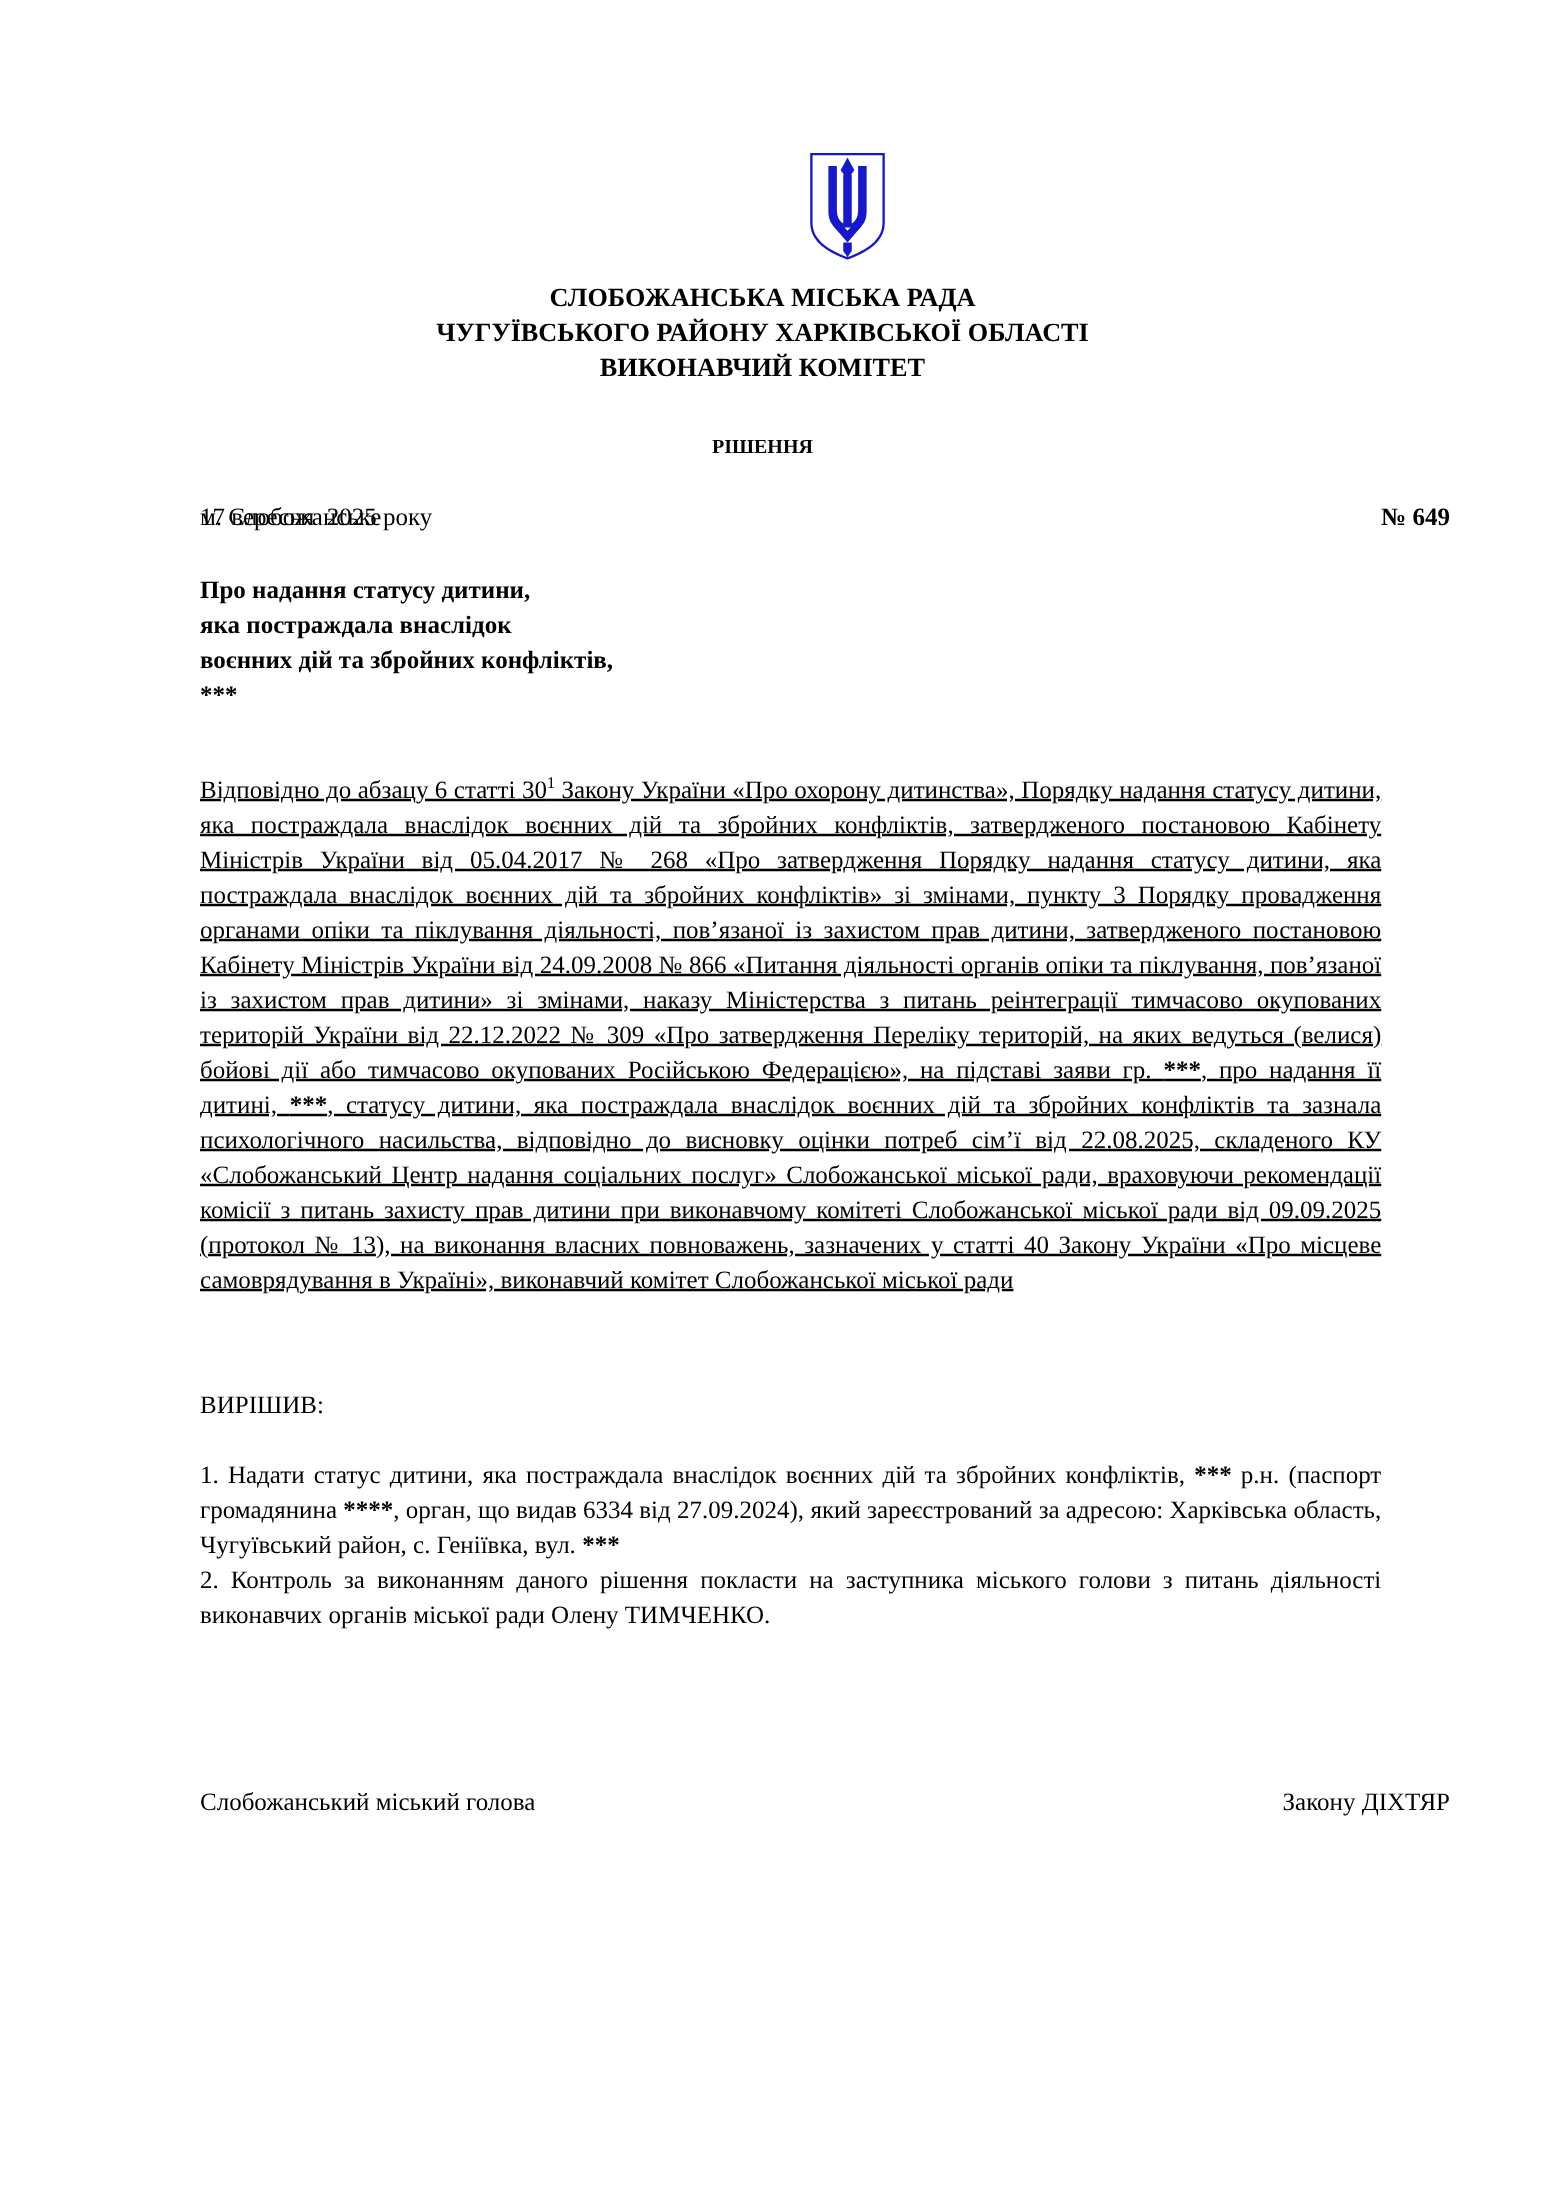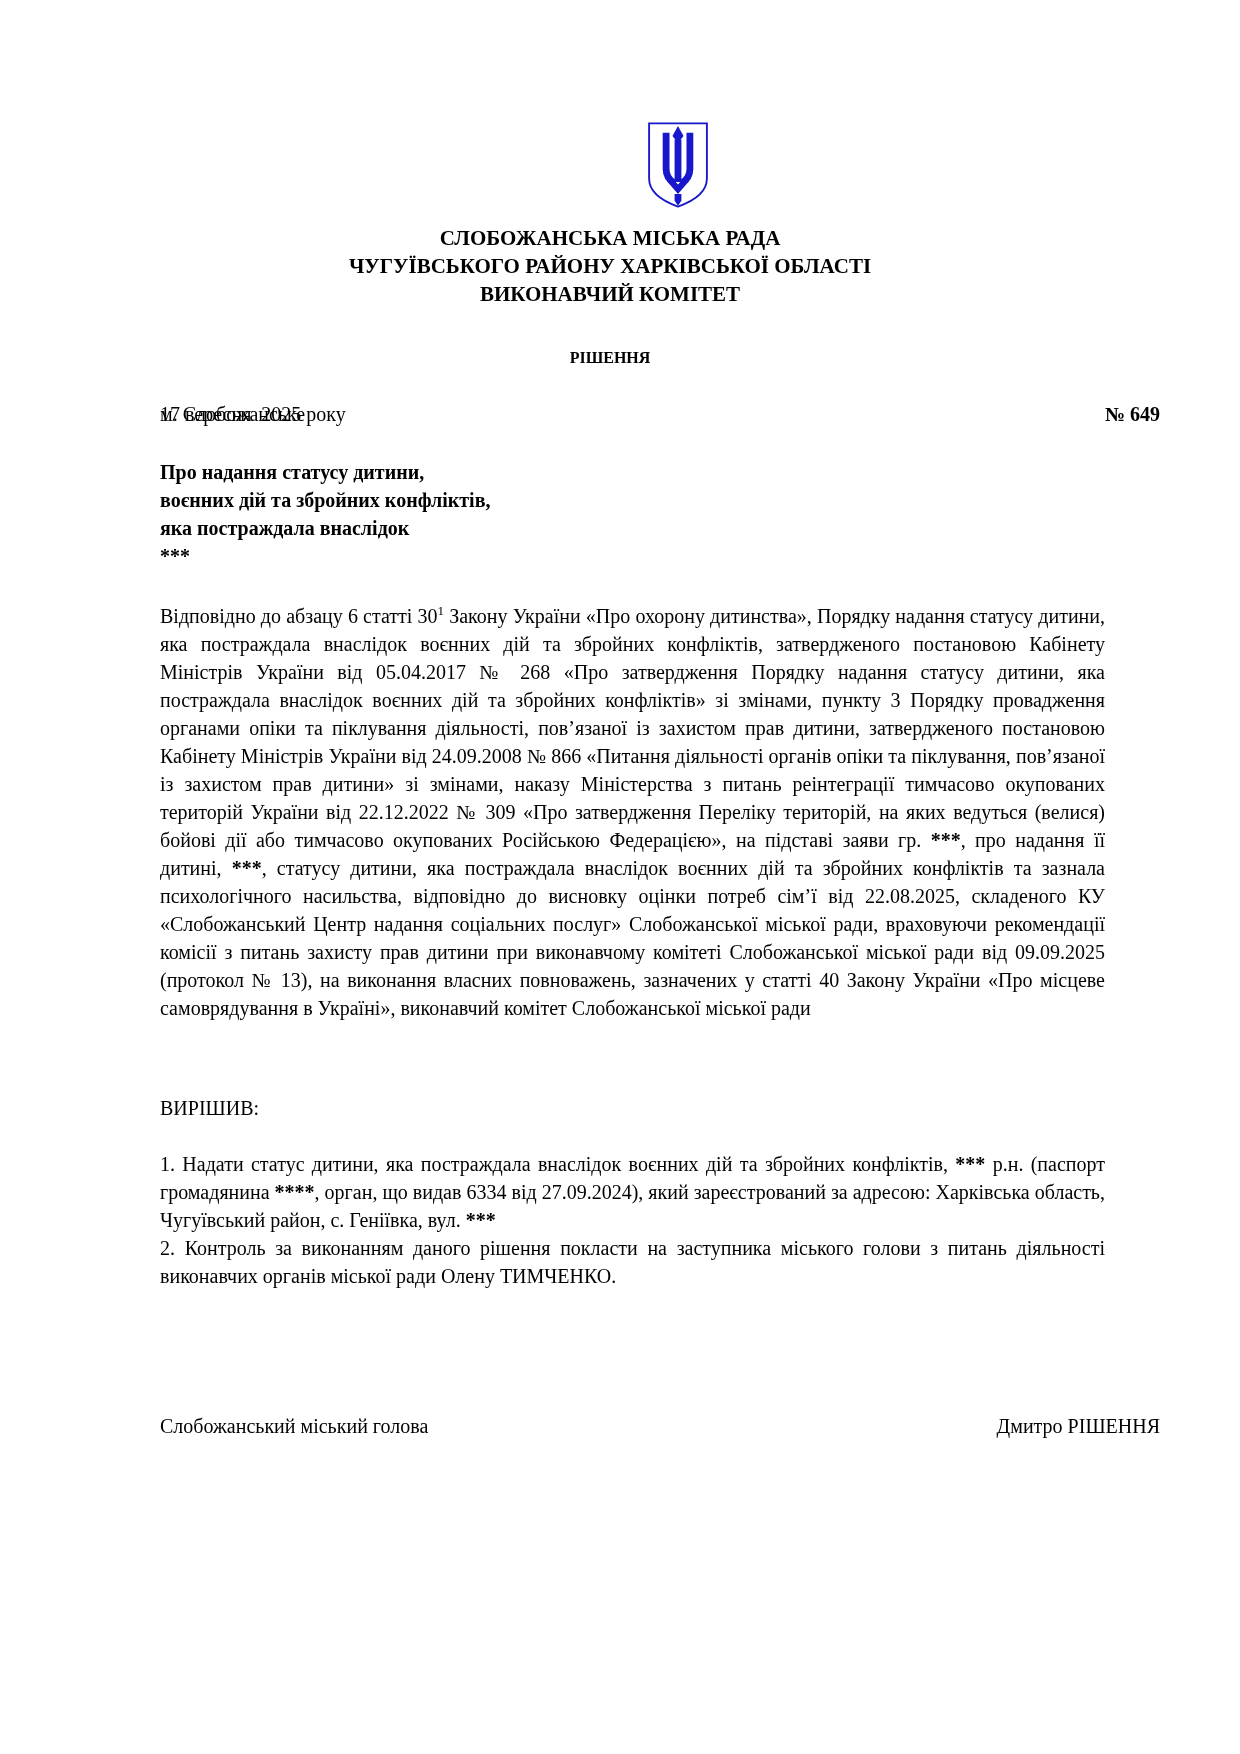--- a/index.html
+++ b/index.html
@@ -65,21 +65,21 @@
   }
   
   .para {
     font-size: 20px;
     line-height: 28px;
   }
   .justified {
     width: 945px;           
     text-align: justify;
   }
-  .preamble { margin-top: 32px; }
+  .preamble { margin-top: 48px; text-decoration: underline; }
   .resolved-heading {
     margin-top: 72px;
     font-size: 20px;
     line-height: 28px;
   }
   .items { margin-top: 28px; }
   .b { font-weight: bold; }
   sup { font-size: 13px; line-height: 0; }
   
   .sig-row {
@@ -120,32 +120,32 @@
   <div class="doc-type">РІШЕННЯ</div>
 
   <div class="meta-row">
     <span class="meta-date">17 вересня  2025 року</span>
     <span class="meta-place">м. Слобожанське</span>
     <span class="meta-number">№ 649</span>
   </div>
 
   <div class="subject">
     <div>Про надання статусу дитини,</div>
+    <div>яка постраждала внаслідок</div>
     <div>воєнних дій та збройних конфліктів,</div>
-    <div>яка постраждала внаслідок</div>
     <div>***</div>
   </div>
 
   <p class="para justified preamble"><span>Відповідно до абзацу 6 статті 30</span><sup>1</sup><span> Закону України «Про охорону дитинства», Порядку надання статусу дитини, яка постраждала внаслідок воєнних дій та збройних конфліктів, затвердженого постановою Кабінету Міністрів України від 05.04.2017 № 268 «Про затвердження Порядку надання статусу дитини, яка постраждала внаслідок воєнних дій та збройних конфліктів» зі змінами, пункту 3 Порядку провадження органами опіки та піклування діяльності, пов’язаної із захистом прав дитини, затвердженого постановою Кабінету Міністрів України від 24.09.2008 № 866 «Питання діяльності органів опіки та піклування, пов’язаної із захистом прав дитини» зі змінами, наказу Міністерства з питань реінтеграції тимчасово окупованих територій України від 22.12.2022 № 309 «Про затвердження Переліку територій, на яких ведуться (велися) бойові дії або тимчасово окупованих Російською Федерацією», на підставі заяви гр. </span><span class="b">***</span><span>, про надання  її дитині, </span><span class="b">***</span><span>, статусу дитини, яка постраждала внаслідок воєнних дій та збройних конфліктів та зазнала психологічного насильства, відповідно до висновку оцінки потреб сім’ї  від 22.08.2025, складеного КУ «Слобожанський Центр надання соціальних послуг» Слобожанської міської ради, враховуючи рекомендації комісії з питань захисту прав дитини при виконавчому комітеті Слобожанської міської ради від 09.09.2025 (протокол № 13), на виконання власних повноважень, зазначених у статті 40 Закону України «Про місцеве самоврядування в Україні», виконавчий комітет Слобожанської міської ради</span></p>
 
   <div class="resolved-heading">ВИРІШИВ:</div>
 
   <div class="items">
     <p class="para justified"><span>1. Надати статус дитини, яка постраждала внаслідок воєнних дій та збройних конфліктів, </span><span class="b">***</span><span> р.н. (паспорт громадянина </span><span class="b">****</span><span>, орган, що видав 6334 від 27.09.2024), який зареєстрований за адресою: Харківська область, Чугуївський район, с. Геніївка, вул. </span><span class="b">***</span></p>
     <p class="para justified">2. Контроль за виконанням даного рішення покласти на заступника міського голови з питань діяльності виконавчих органів міської ради Олену ТИМЧЕНКО.</p>
   </div>
 
   <div class="sig-row">
     <span>Слобожанський міський голова</span>
-    <span>Дмитро РІШЕННЯ</span>
+    <span>Закону ДІХТЯР</span>
   </div>
 
 </div>
 
 </body></html>

